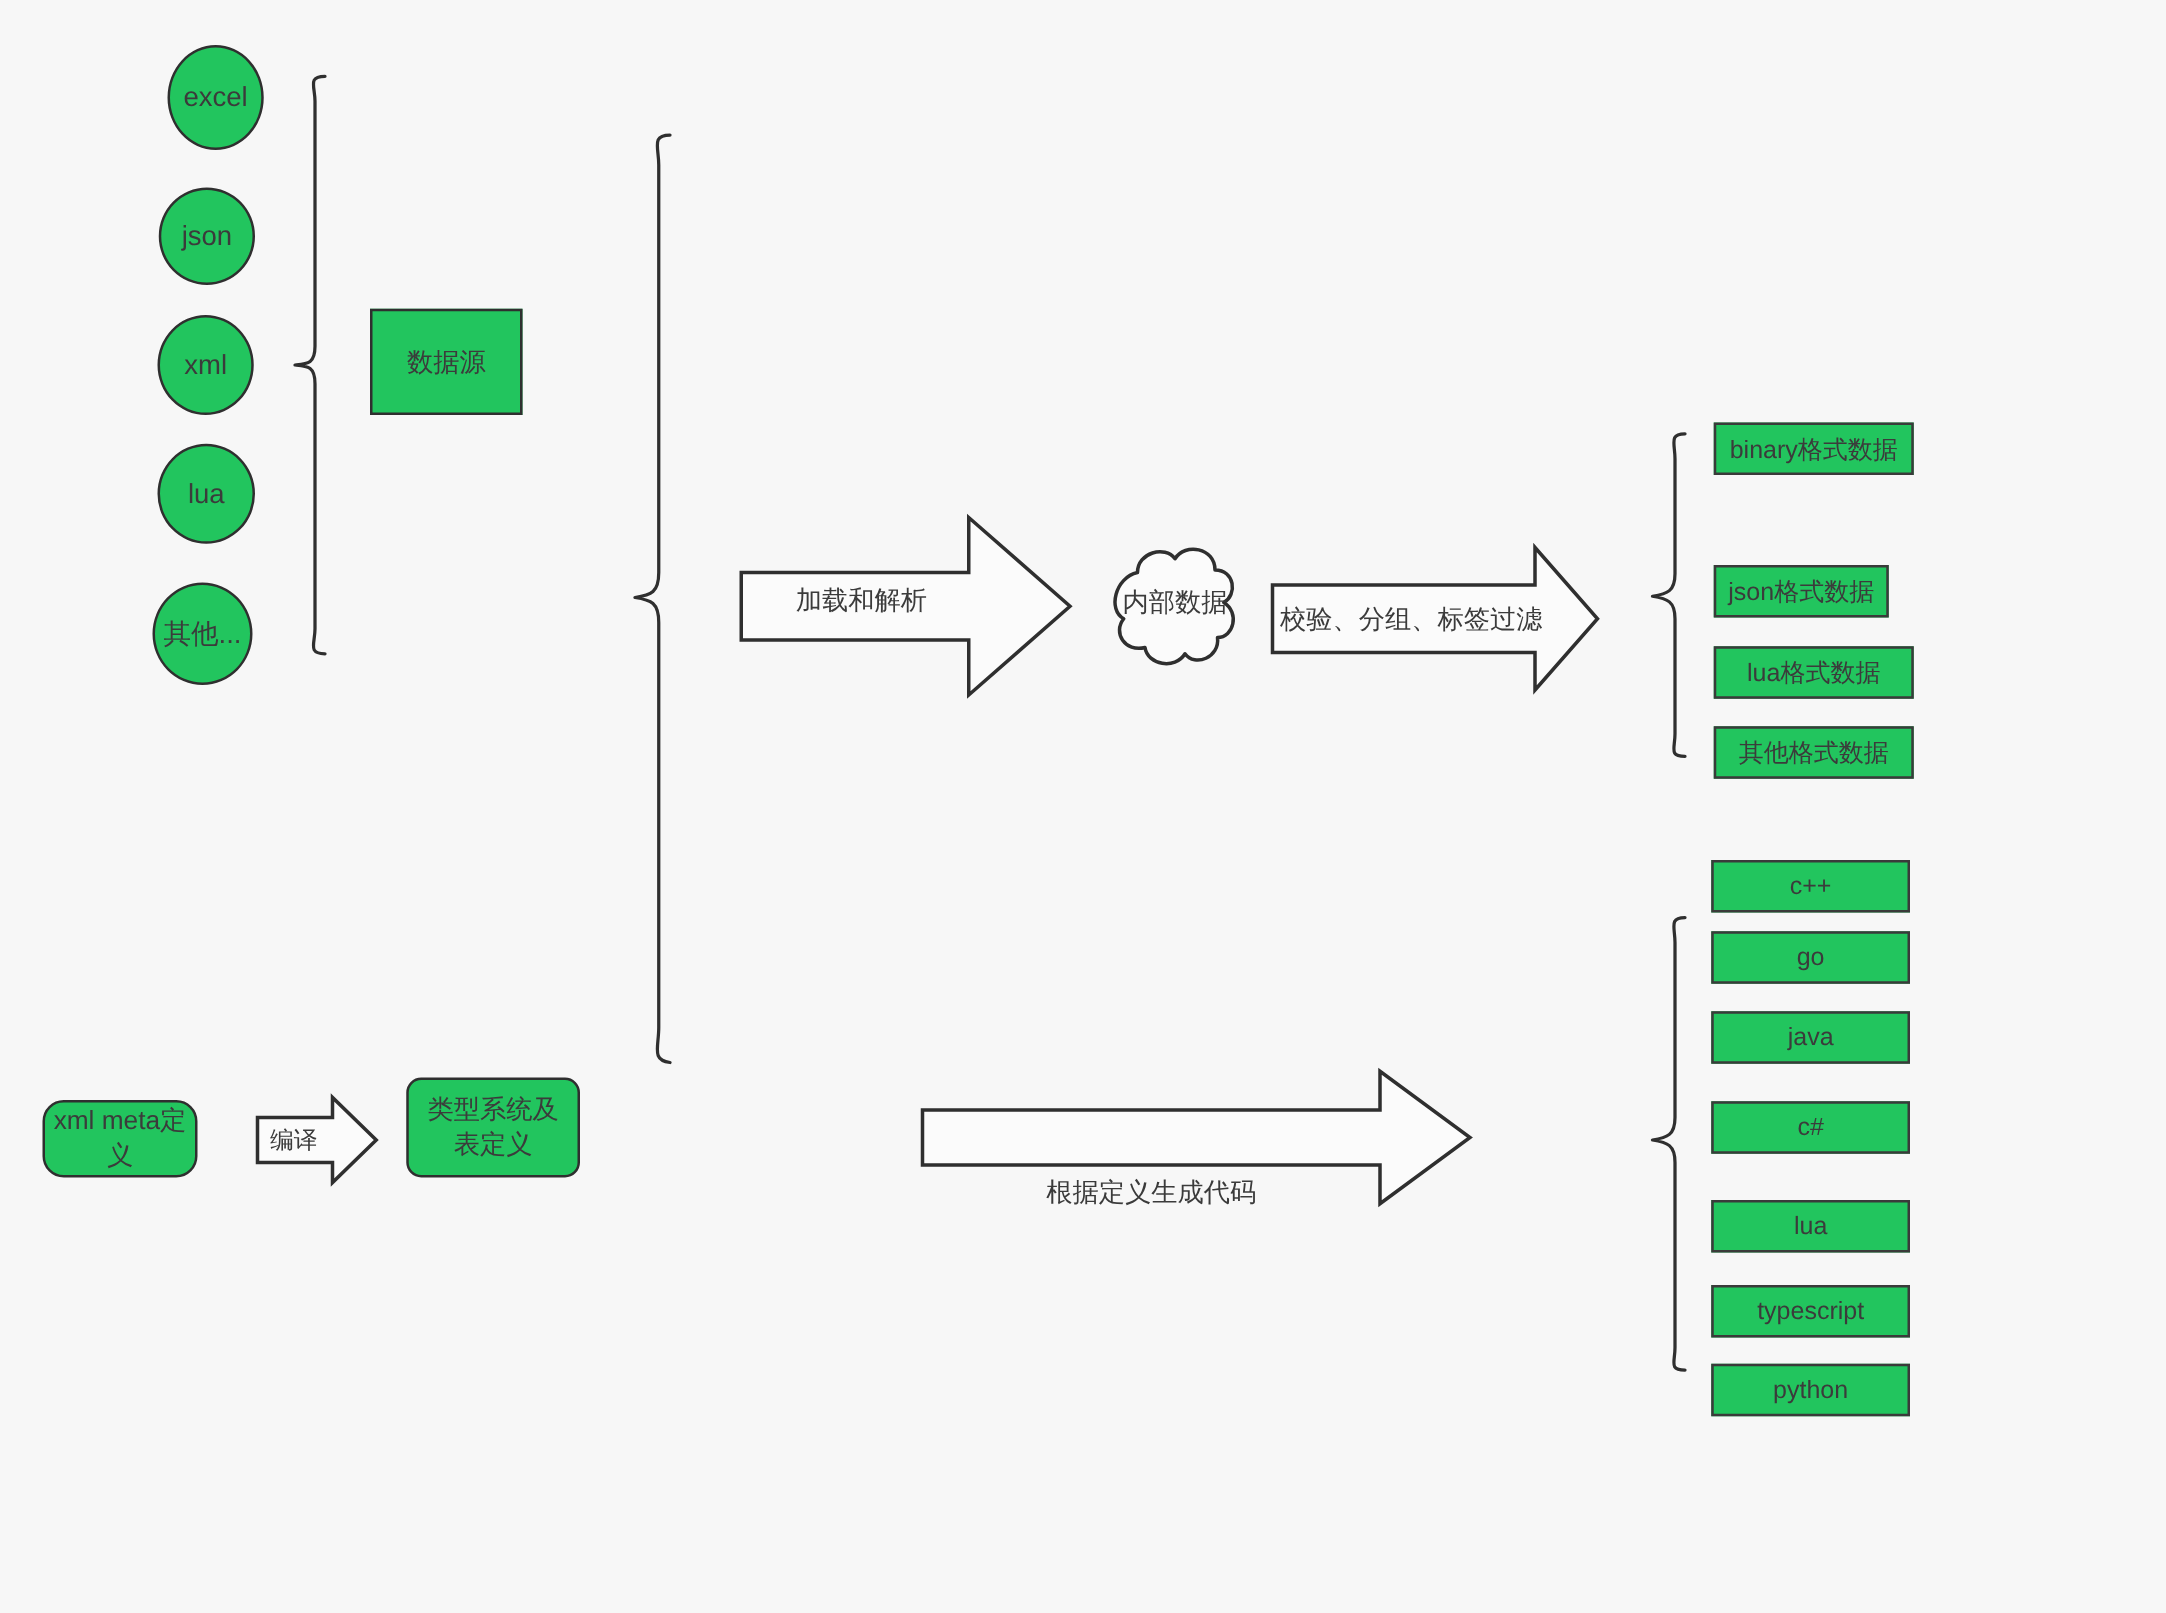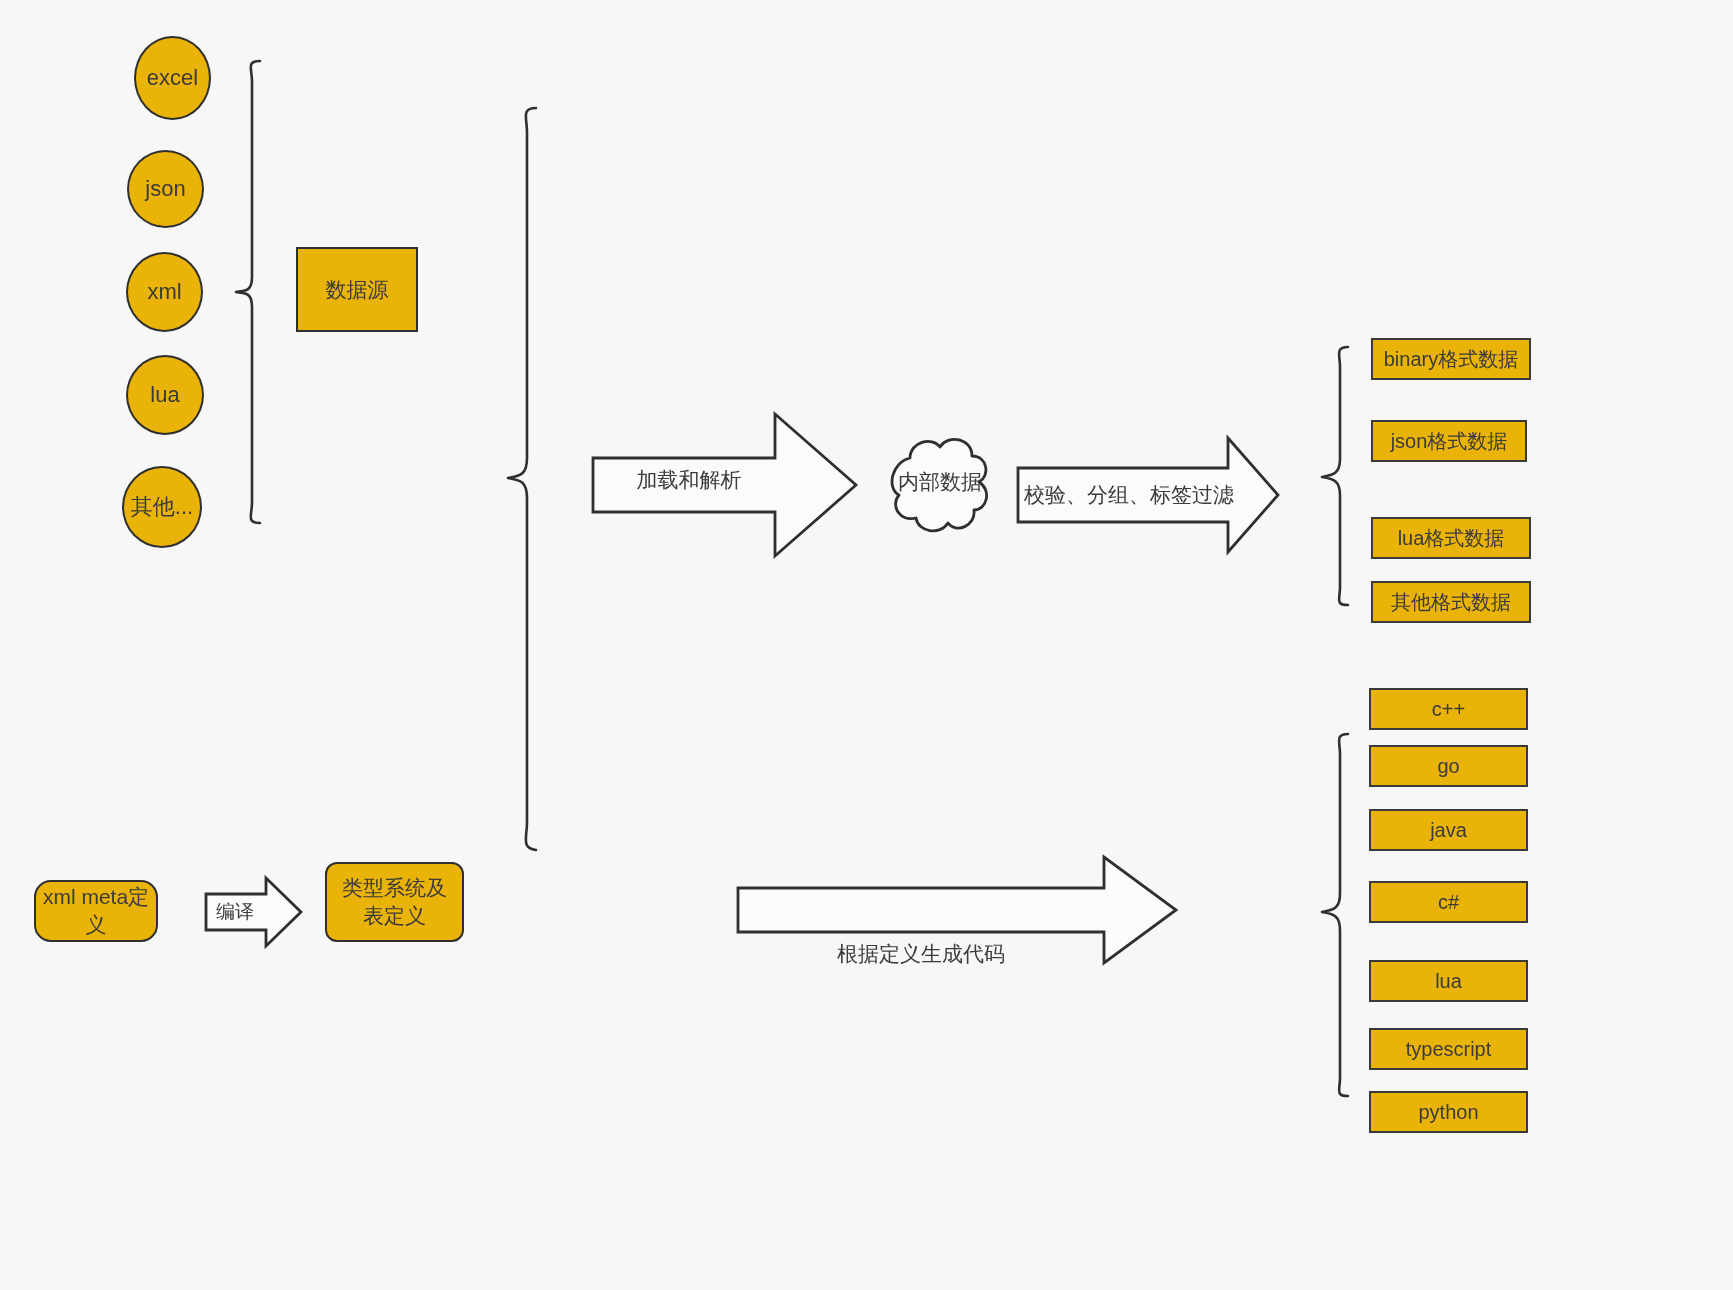--- a/index.html
+++ b/index.html
@@ -5,21 +5,21 @@
   html,body{margin:0;padding:0;}
   body{
     width:1733px;height:1290px;
     background:#f7f7f7;
     font-family:"Liberation Sans","DejaVu Sans",sans-serif;
     position:relative;
     overflow:hidden;
     color:#3b3b3b;
   }
   #canvas{position:absolute;left:0;top:0;width:1733px;height:1290px;}
-  .node{position:absolute;box-sizing:border-box;display:flex;align-items:center;justify-content:center;text-align:center;background:#eab308;color:#3b3b3b;}
+  .node{position:absolute;box-sizing:border-box;display:flex;align-items:center;justify-content:center;text-align:center;background:#22c55e;color:#3b3b3b;}
   .ellipse{border:2.6px solid #2f2f2f;border-radius:50%;font-size:22px;}
   .rect{border:2.6px solid #2f2f2f;font-size:21px;}
   .rrect{border:2.6px solid #2f2f2f;border-radius:12px;font-size:21px;line-height:1.35;}
   .obox{border:2.4px solid #3a3a3a;font-size:20px;}
   .arrowlbl{position:absolute;font-size:21px;color:#3b3b3b;text-align:center;white-space:nowrap;display:flex;align-items:center;justify-content:center;}
   svg{position:absolute;left:0;top:0;overflow:visible;}
   .stroke{fill:none;stroke:#2f2f2f;stroke-width:2.6;stroke-linecap:round;stroke-linejoin:round;}
   .shapefill{fill:#fbfbfb;stroke:#2f2f2f;stroke-width:2.8;stroke-linejoin:miter;}
   .cloudfill{fill:#fbfbfb;stroke:#2f2f2f;stroke-width:2.8;stroke-linejoin:round;}
 </style>
@@ -85,21 +85,21 @@
     <span>校验、分组、标签过滤</span>
   </div>
 
   <svg width="55" height="280" style="left:1318px;top:343px;">
     <path class="stroke" d="M 30 4 C 17 4 22 12 22 24 L 22 116 C 22 130 16 132 4 134 C 16 136 22 138 22 152 L 22 244 C 22 256 17 262 30 262"></path>
   </svg>
 
   <div class="node obox" style="left:1371px;top:338px;width:160px;height:42px;">
     <span>binary格式数据</span>
   </div>
-  <div class="node obox" style="left:1371px;top:420px;width:156px;height:42px;">
+  <div class="node obox" style="left:1371px;top:452px;width:140px;height:42px;">
     <span>json格式数据</span>
   </div>
   <div class="node obox" style="left:1371px;top:517px;width:160px;height:42px;">
     <span>lua格式数据</span>
   </div>
   <div class="node obox" style="left:1371px;top:581px;width:160px;height:42px;">
     <span>其他格式数据</span>
   </div>
 
   <div class="node rect" style="left:34px;top:880px;width:124px;height:62px;padding:0 6px;line-height:1.35;border-radius:17px;">

